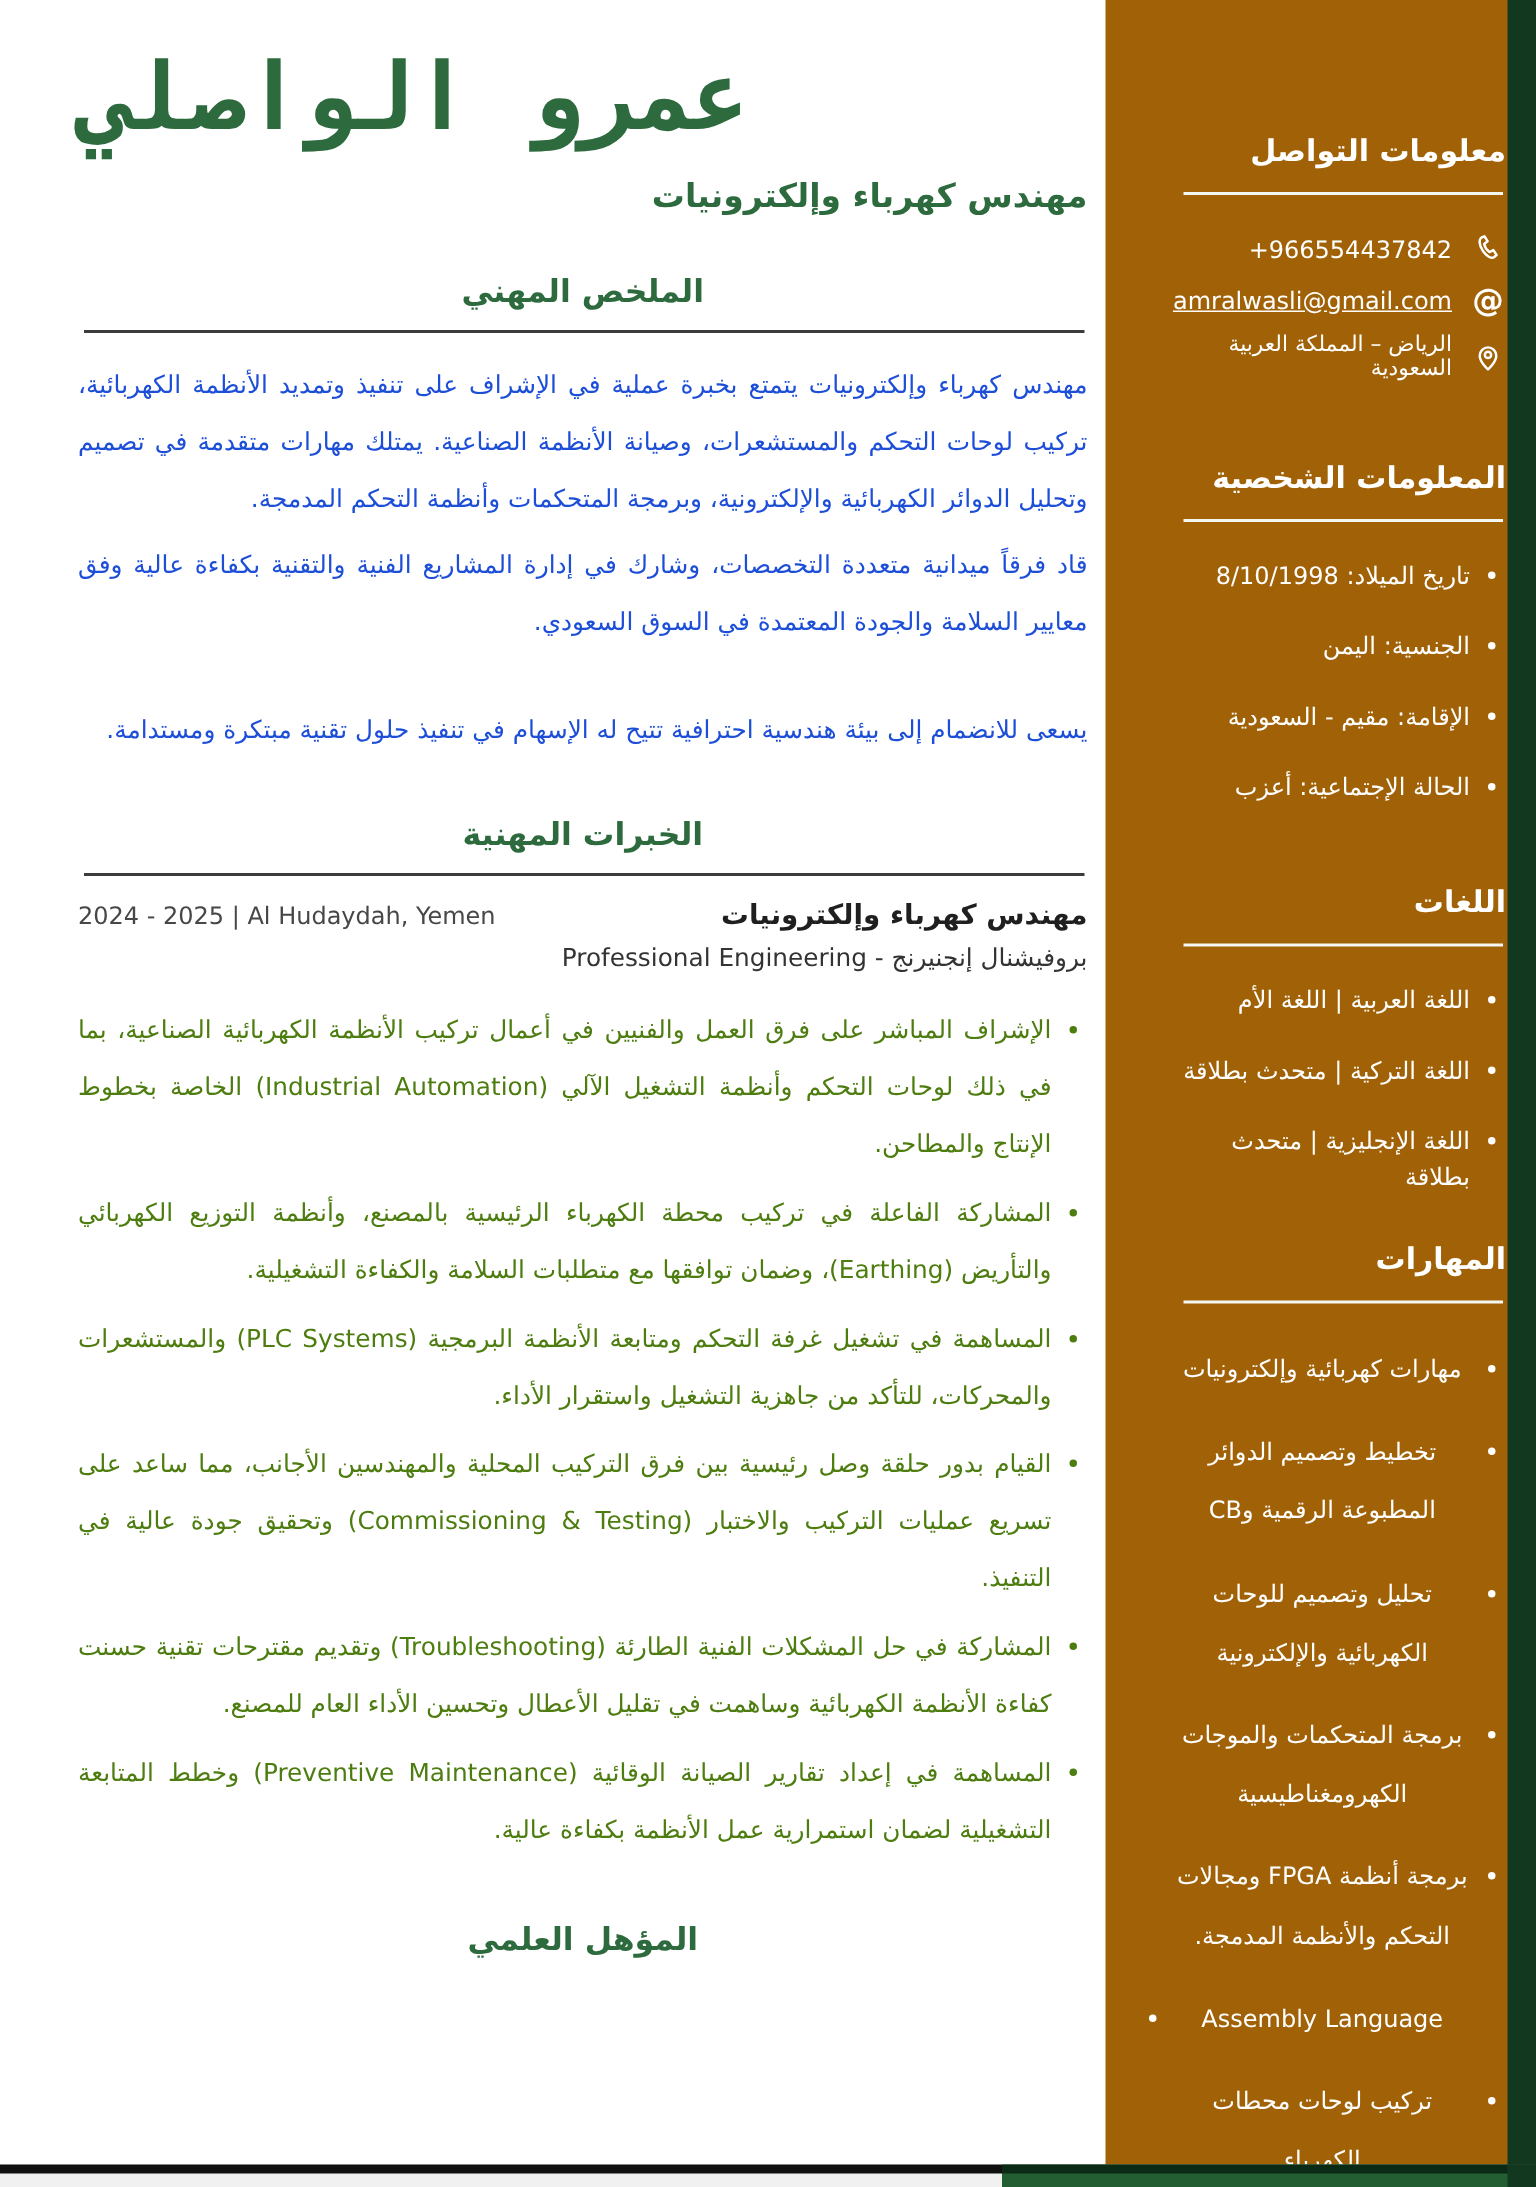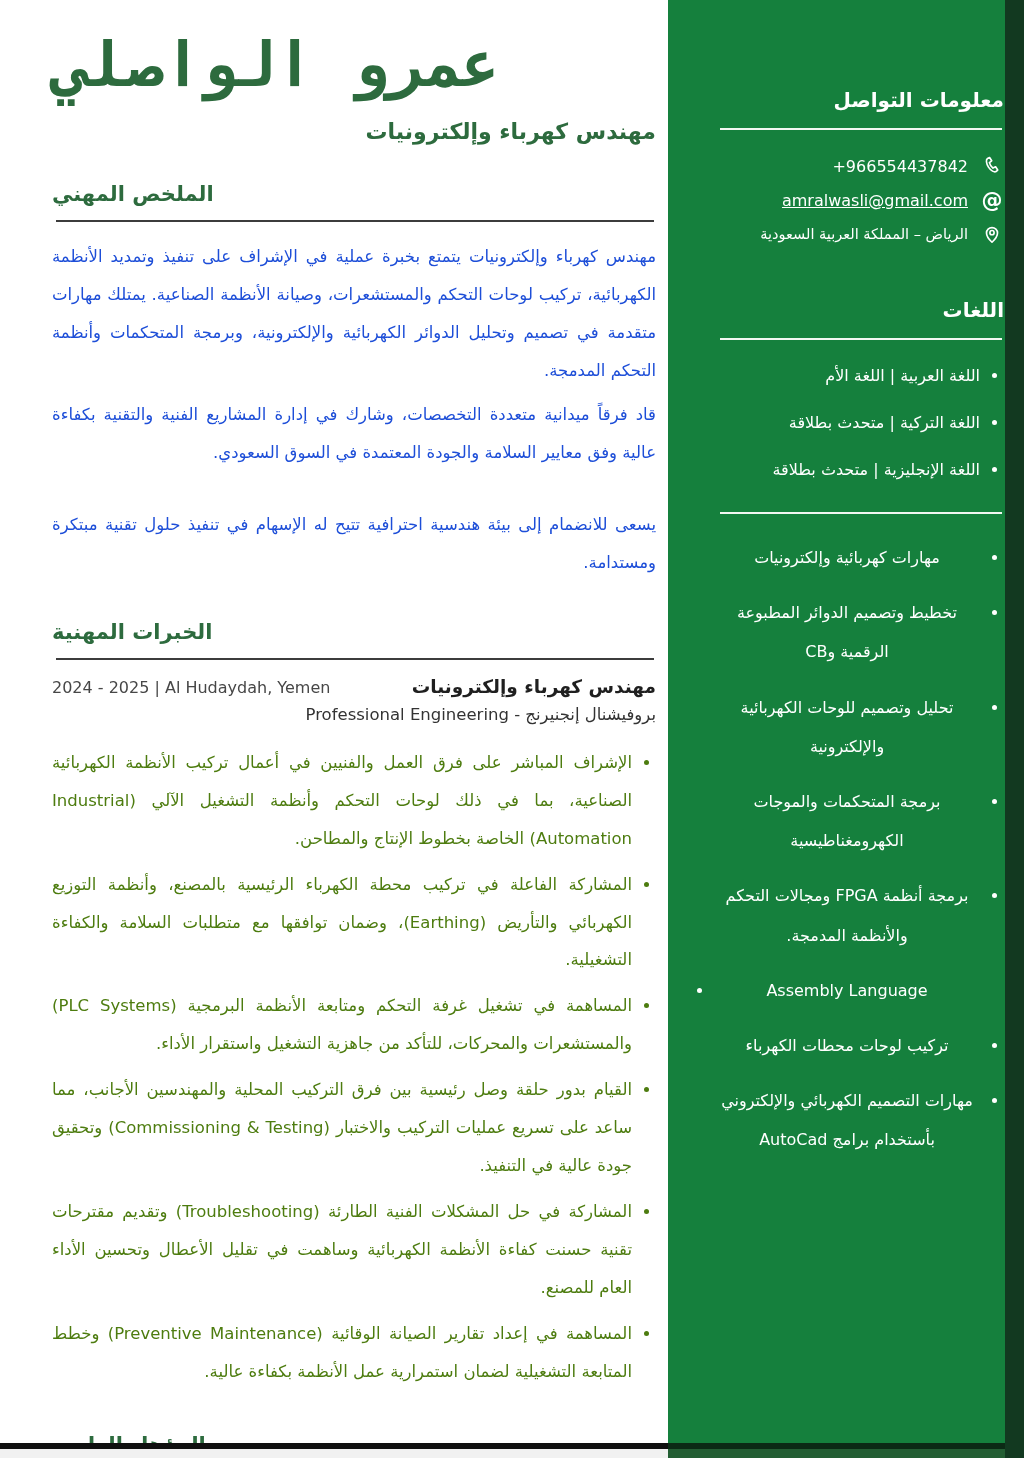--- a/index.html
+++ b/index.html
@@ -12,22 +12,22 @@
     width: 1024px; height: 1458px;
     margin: 0 auto;
     display: flex; flex-direction: column;
     background: #ffffff;
     overflow: hidden;
   }
   .content-row { display: flex; height: 1443px; }
 
   
   .sidebar {
-    width: 356px;
-    background: #15803d;
+    width: 287px;
+    background: #a16207;
     border-left: 0;
     border-right: 0;
     border-inline-start: 0;
     position: relative;
     color: #ffffff;
     padding: 88px 18px 0 46px;
     flex-shrink: 0;
   }
   
   .sidebar::after {
@@ -84,21 +84,21 @@
     color: #2d6b3e;
     font-size: 22px;
     font-weight: bold;
     text-align: right;
     margin-top: 14px;
   }
   .m-heading {
     color: #2d6b3e;
     font-size: 21px;
     font-weight: bold;
-    text-align: left;
+    text-align: center;
     margin-top: 38px;
   }
   .m-rule {
     border: none; border-top: 2px solid #3c3c3c;
     margin: 14px 2px 16px 4px;
   }
   .para {
     font-size: 16.5px; color: #1d4ed8;
     line-height: 2.3;
     text-align: justify;
@@ -164,32 +164,43 @@
             <span class="c-icon">
               <svg viewBox="0 0 24 24" fill="none" stroke="#ffffff" stroke-width="1.8" stroke-linecap="round" stroke-linejoin="round">
                 <path d="M12 21s-6-5.3-6-10a6 6 0 1 1 12 0c0 4.7-6 10-6 10z"></path>
                 <circle cx="12" cy="10.5" r="2.3"></circle>
               </svg>
             </span>
             <span class="loc-text">الرياض – المملكة العربية السعودية</span>
           </div>
         </section>
 
+        <section class="sb-section">
+          <div class="sb-heading">المعلومات الشخصية</div>
+          <hr class="sb-rule">
+          <ul class="sb-list">
+            <li>تاريخ الميلاد: 8/10/1998</li>
+            <li>الجنسية: اليمن</li>
+            <li>الإقامة: مقيم - السعودية</li>
+            <li>الحالة الإجتماعية: أعزب</li>
+          </ul>
+        </section>
 
         <section class="sb-section">
           <div class="sb-heading">اللغات</div>
           <hr class="sb-rule">
           <ul class="sb-list">
             <li>اللغة العربية | اللغة الأم</li>
             <li>اللغة التركية | متحدث بطلاقة</li>
             <li>اللغة الإنجليزية | متحدث بطلاقة</li>
           </ul>
         </section>
 
         <section class="sb-section" style="margin-top:30px;">
+          <div class="sb-heading">المهارات</div>
           <hr class="sb-rule">
           <ul class="sb-list skills">
             <li>مهارات كهربائية وإلكترونيات</li>
             <li>تخطيط وتصميم الدوائر المطبوعة الرقمية وCB</li>
             <li>تحليل وتصميم للوحات الكهربائية والإلكترونية</li>
             <li>برمجة المتحكمات والموجات الكهرومغناطيسية</li>
             <li>برمجة أنظمة FPGA ومجالات التحكم والأنظمة المدمجة.</li>
             <li class="latin">Assembly Language</li>
             <li>تركيب لوحات محطات الكهرباء</li>
             <li>مهارات التصميم الكهربائي والإلكتروني بأستخدام برامج AutoCad</li>

